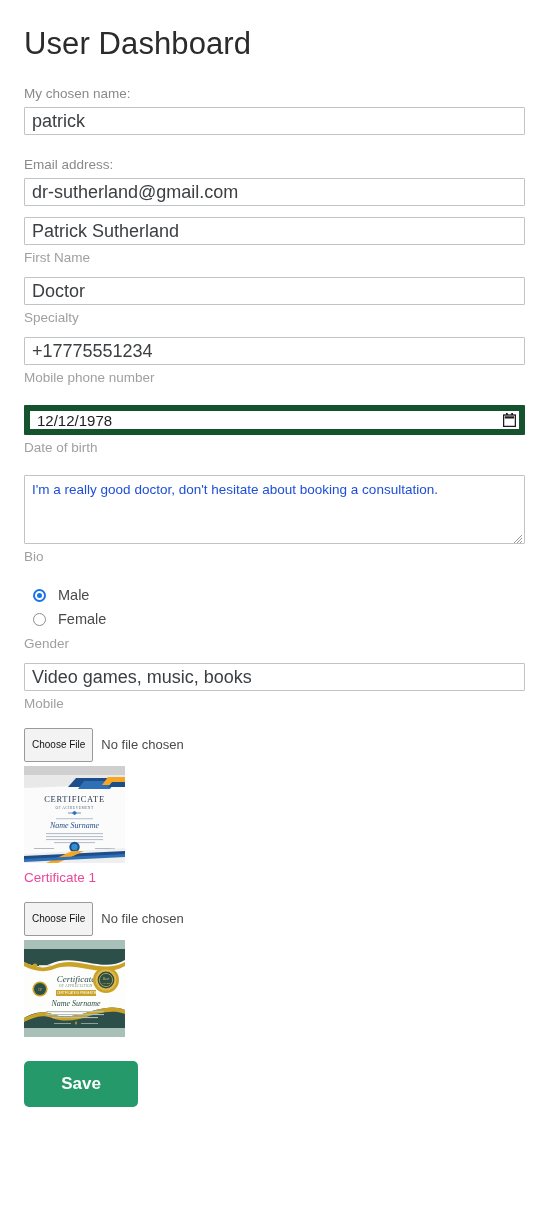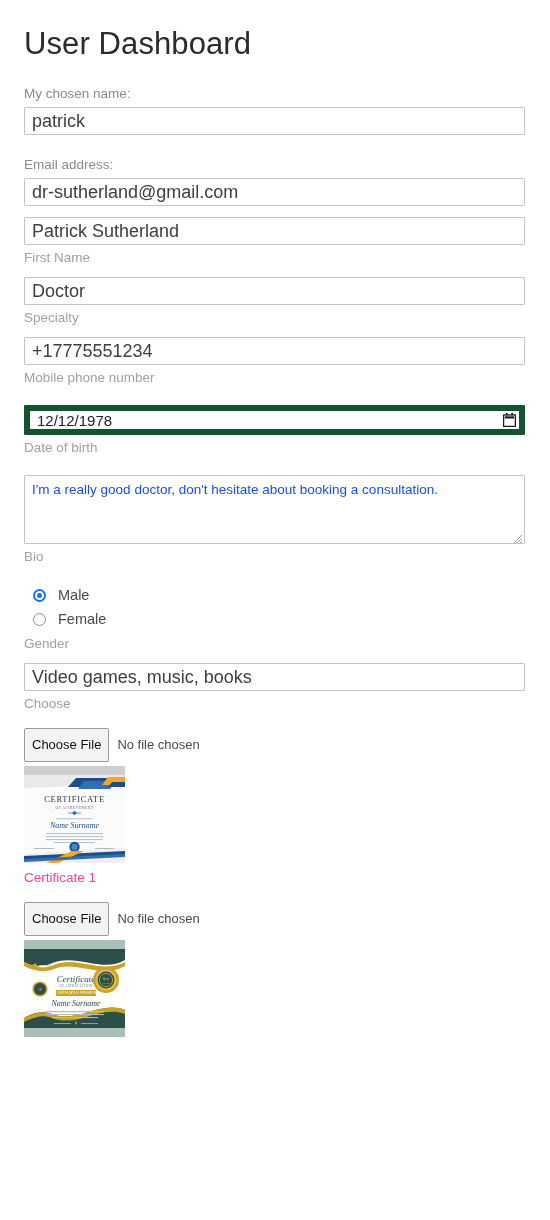--- a/index.html
+++ b/index.html
@@ -185,21 +185,21 @@
     height: 22px;
   }
   .choose-file-btn {
     box-sizing: border-box;
     display: inline-flex;
     align-items: center;
     justify-content: center;
     height: 20px;
     padding: 16px 7px;
     font-family: "Liberation Sans", sans-serif;
-    font-size: 13px;
+    font-size: 10px;
     line-height: 18px;
     color: #111111;
     background: #f3f3f3;
     border: 1px solid #9a9a9a;
     border-radius: 2px;
     cursor: default;
   }
   .file-status {
     margin-left: 8px;
     font-size: 13px;
@@ -302,21 +302,21 @@
     </div>
     <div class="radio-row">
       <span class="radio"></span>
       <span class="radio-label">Female</span>
     </div>
   </div>
   <div class="helper-label">Gender</div>
 
   
   <input class="text-input spaced-input" type="text" value="Video games, music, books" style="">
-  <div class="helper-label">Choose</div>
+  <div class="helper-label">Mobile</div>
 
   
   <div class="file-row">
     <span class="choose-file-btn">Choose File</span>
     <span class="file-status">No file chosen</span>
   </div>
   <div class="thumb">
     <svg width="101" height="97" viewBox="0 0 101 97">
       <rect x="0" y="0" width="101" height="97" fill="#cfcfcf"></rect>
       <rect x="0" y="9" width="101" height="79" fill="#fbfbfb"></rect>
@@ -387,14 +387,15 @@
         <circle cx="16" cy="49" r="7.6" fill="#c9a227"></circle>
         <circle cx="16" cy="49" r="6" fill="#2c4f4a"></circle>
         <text x="16" y="50.6" font-family="'Liberation Serif', serif" font-size="3.4" fill="#e0bc4f" text-anchor="middle">CP</text>
       </g>
       <circle cx="11" cy="26" r="2.4" fill="#c9a227"></circle>
       <rect x="15" y="25" width="12" height="1.1" fill="#cfd8d4"></rect>
     </svg>
   </div>
 
   
+  <button class="save-button">Save</button>
 
 </div>
 
 </body></html>

